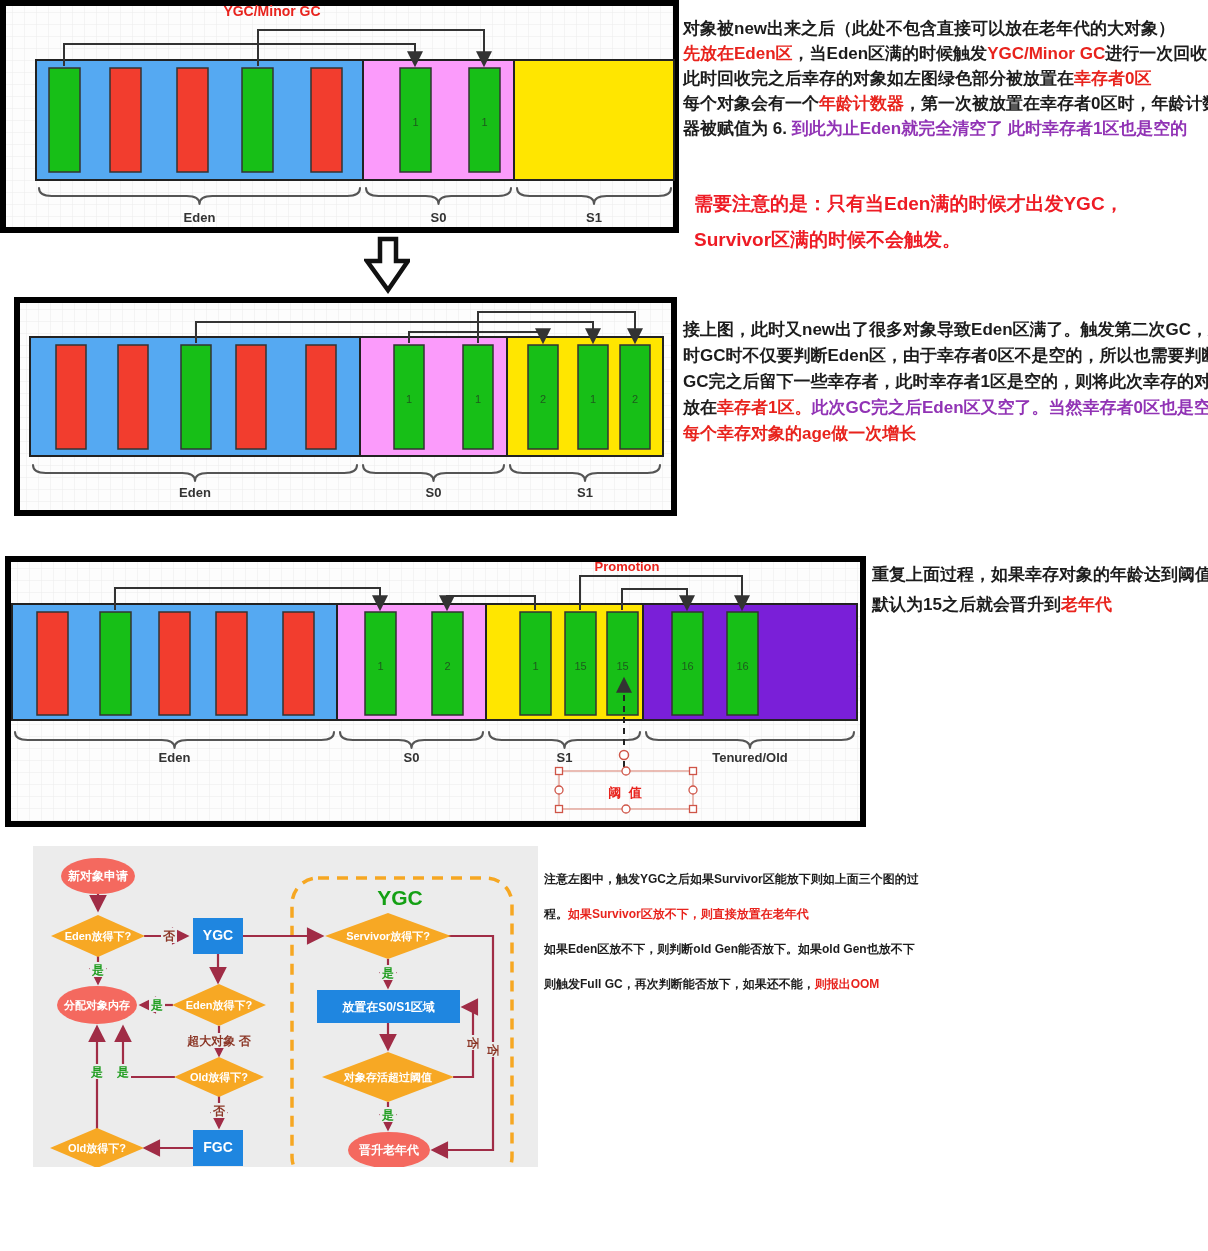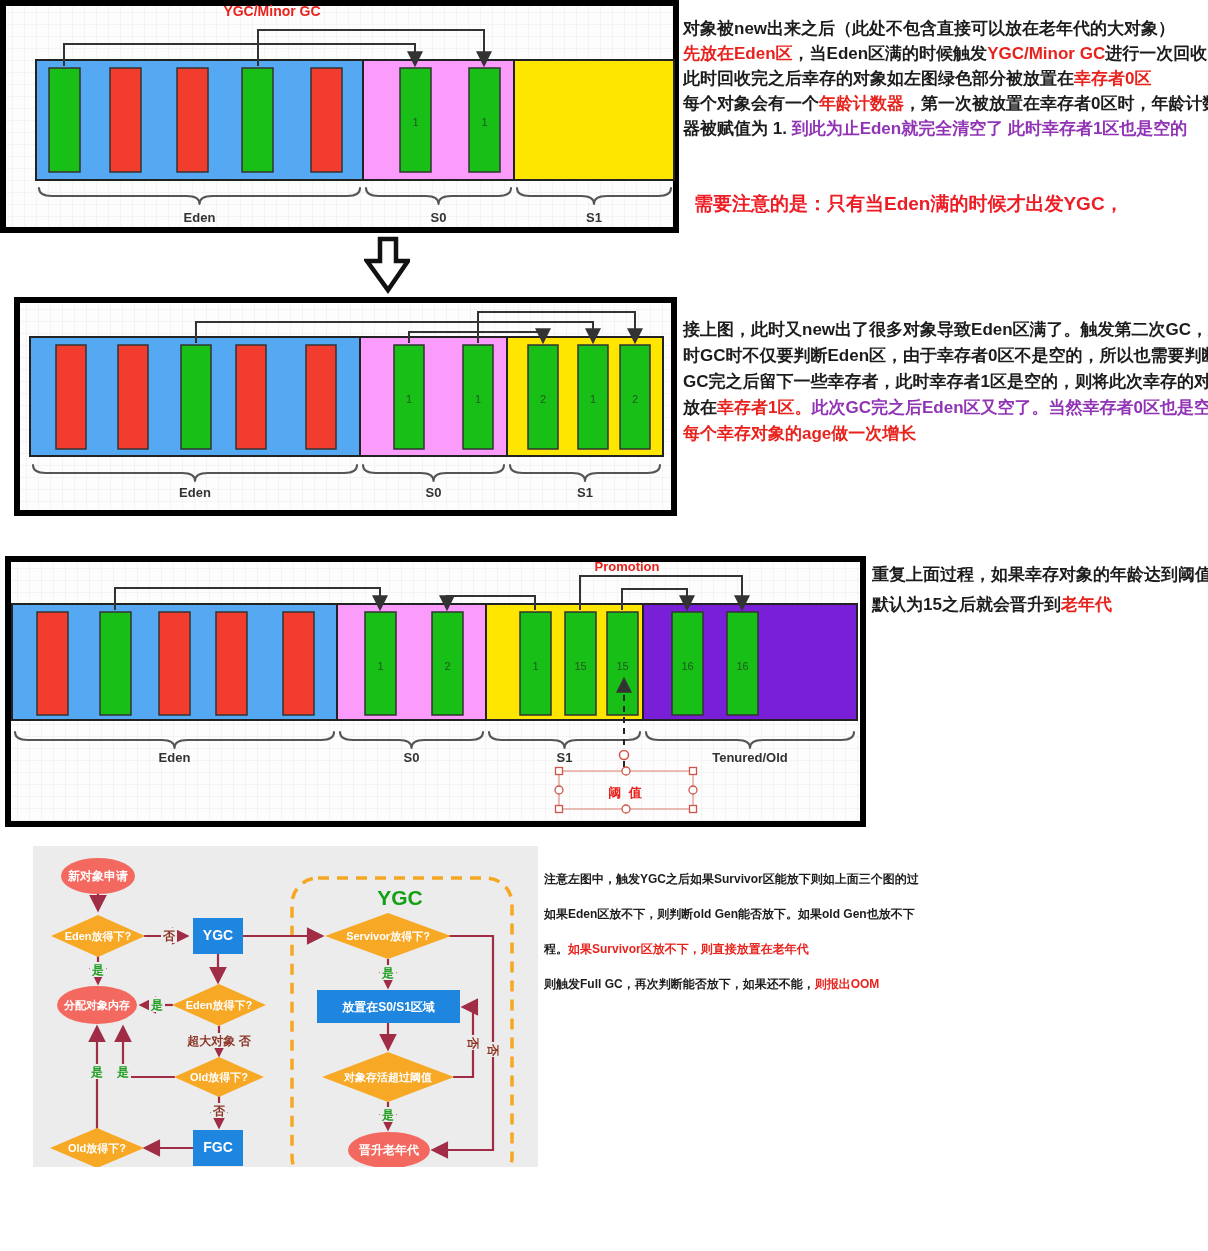--- a/index.html
+++ b/index.html
@@ -166,40 +166,41 @@
       <circle cx="688" cy="234" r="4" fill="#fff" stroke="#cf5548" stroke-width="1.3"></circle>
       <circle cx="621" cy="253" r="4" fill="#fff" stroke="#cf5548" stroke-width="1.3"></circle>
       <text x="621" y="241" text-anchor="middle" font-family="&quot;Liberation Sans&quot;,&quot;DejaVu Sans&quot;,sans-serif" fill="#e8231d" font-size="13" font-weight="bold" letter-spacing="2px">阈 值</text>
     </svg>
 
   <div id="block1" class="tb">
       <div class="ln"><span class="c-k">对象被new出来之后（此处不包含直接可以放在老年代的大对象）</span></div>
       <div class="ln"><span class="c-r">先放在Eden区</span><span class="c-k">，当Eden区满的时候触发</span><span class="c-r">YGC/Minor GC</span><span class="c-k">进行一次回收</span></div>
       <div class="ln"><span class="c-k">此时回收完之后幸存的对象如左图绿色部分被放置在</span><span class="c-r">幸存者0区</span></div>
       <div class="ln"><span class="c-k">每个对象会有一个</span><span class="c-r">年龄计数器</span><span class="c-k">，第一次被放置在幸存者0区时，年龄计数</span></div>
-      <div class="ln"><span class="c-k">器被赋值为 1. </span><span class="c-p">到此为止Eden就完全清空了 此时幸存者1区也是空的</span></div>
+      <div class="ln"><span class="c-k">器被赋值为 6. </span><span class="c-p">到此为止Eden就完全清空了 此时幸存者1区也是空的</span></div>
     </div>
   <div id="note-block" class="tb">
       <div class="ln"><span class="c-note">需要注意的是：只有当Eden满的时候才出发YGC，</span></div>
+      <div class="ln"><span class="c-note">Survivor区满的时候不会触发。</span></div>
     </div>
   <div id="block2" class="tb">
       <div class="ln"><span class="c-k">接上图，此时又new出了很多对象导致Eden区满了。触发第二次GC，此</span></div>
       <div class="ln"><span class="c-k">时GC时不仅要判断Eden区，由于幸存者0区不是空的，所以也需要判断。</span></div>
       <div class="ln"><span class="c-k">GC完之后留下一些幸存者，此时幸存者1区是空的，则将此次幸存的对象</span></div>
       <div class="ln"><span class="c-k">放在</span><span class="c-r">幸存者1区。</span><span class="c-p">此次GC完之后Eden区又空了。当然幸存者0区也是空的</span></div>
       <div class="ln"><span class="c-r">每个幸存对象的age做一次增长</span></div>
     </div>
   <div id="block3" class="tb">
       <div class="ln"><span class="c-k">重复上面过程，如果幸存对象的年龄达到阈值</span></div>
       <div class="ln"><span class="c-k">默认为15之后就会晋升到</span><span class="c-r">老年代</span></div>
     </div>
   <div id="block4" class="tb">
       <div class="ln"><span class="c-k">注意左图中，触发YGC之后如果Survivor区能放下则如上面三个图的过</span></div>
+      <div class="ln"><span class="c-k">程。</span><span class="c-r">如果Survivor区放不下，则直接放置在老年代</span></div>
       <div class="ln"><span class="c-k">如果Eden区放不下，则判断old Gen能否放下。如果old Gen也放不下</span></div>
-      <div class="ln"><span class="c-k">程。</span><span class="c-r">如果Survivor区放不下，则直接放置在老年代</span></div>
       <div class="ln"><span class="c-k">则触发Full GC，再次判断能否放下，如果还不能，</span><span class="c-r">则报出OOM</span></div>
     </div>
 
   <div id="flow-panel" class="abs"></div>
   <svg id="flow-svg" class="abs" style="left:30px;top:845px" width="510" height="406">
       <defs>
         <pattern id="fcg" width="12" height="12" patternUnits="userSpaceOnUse">
           <path d="M 12 0 L 0 0 0 12" fill="none" stroke="#ececec" stroke-width="1"></path>
         </pattern>
         <marker id="fcm" viewBox="0 0 10 10" refX="8" refY="5" markerWidth="9" markerHeight="8" orient="auto">

